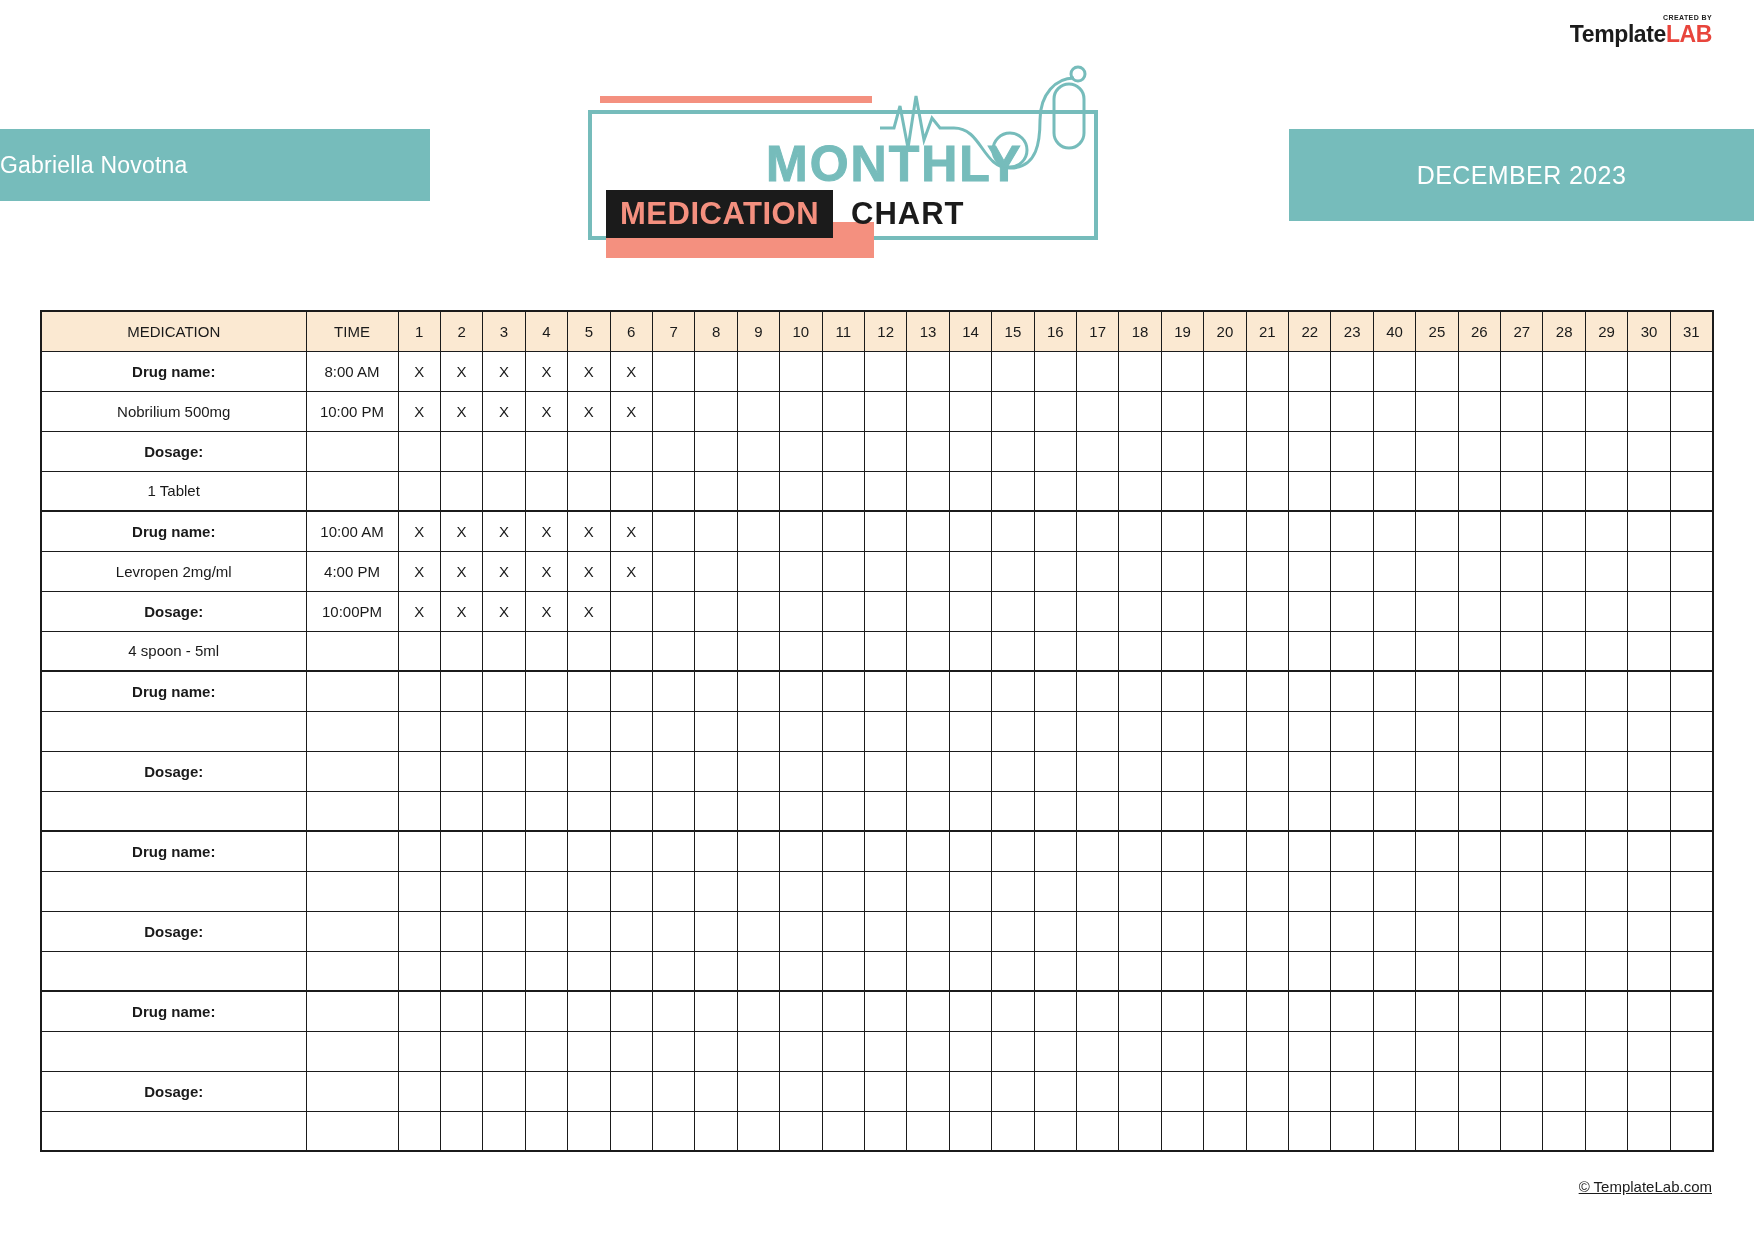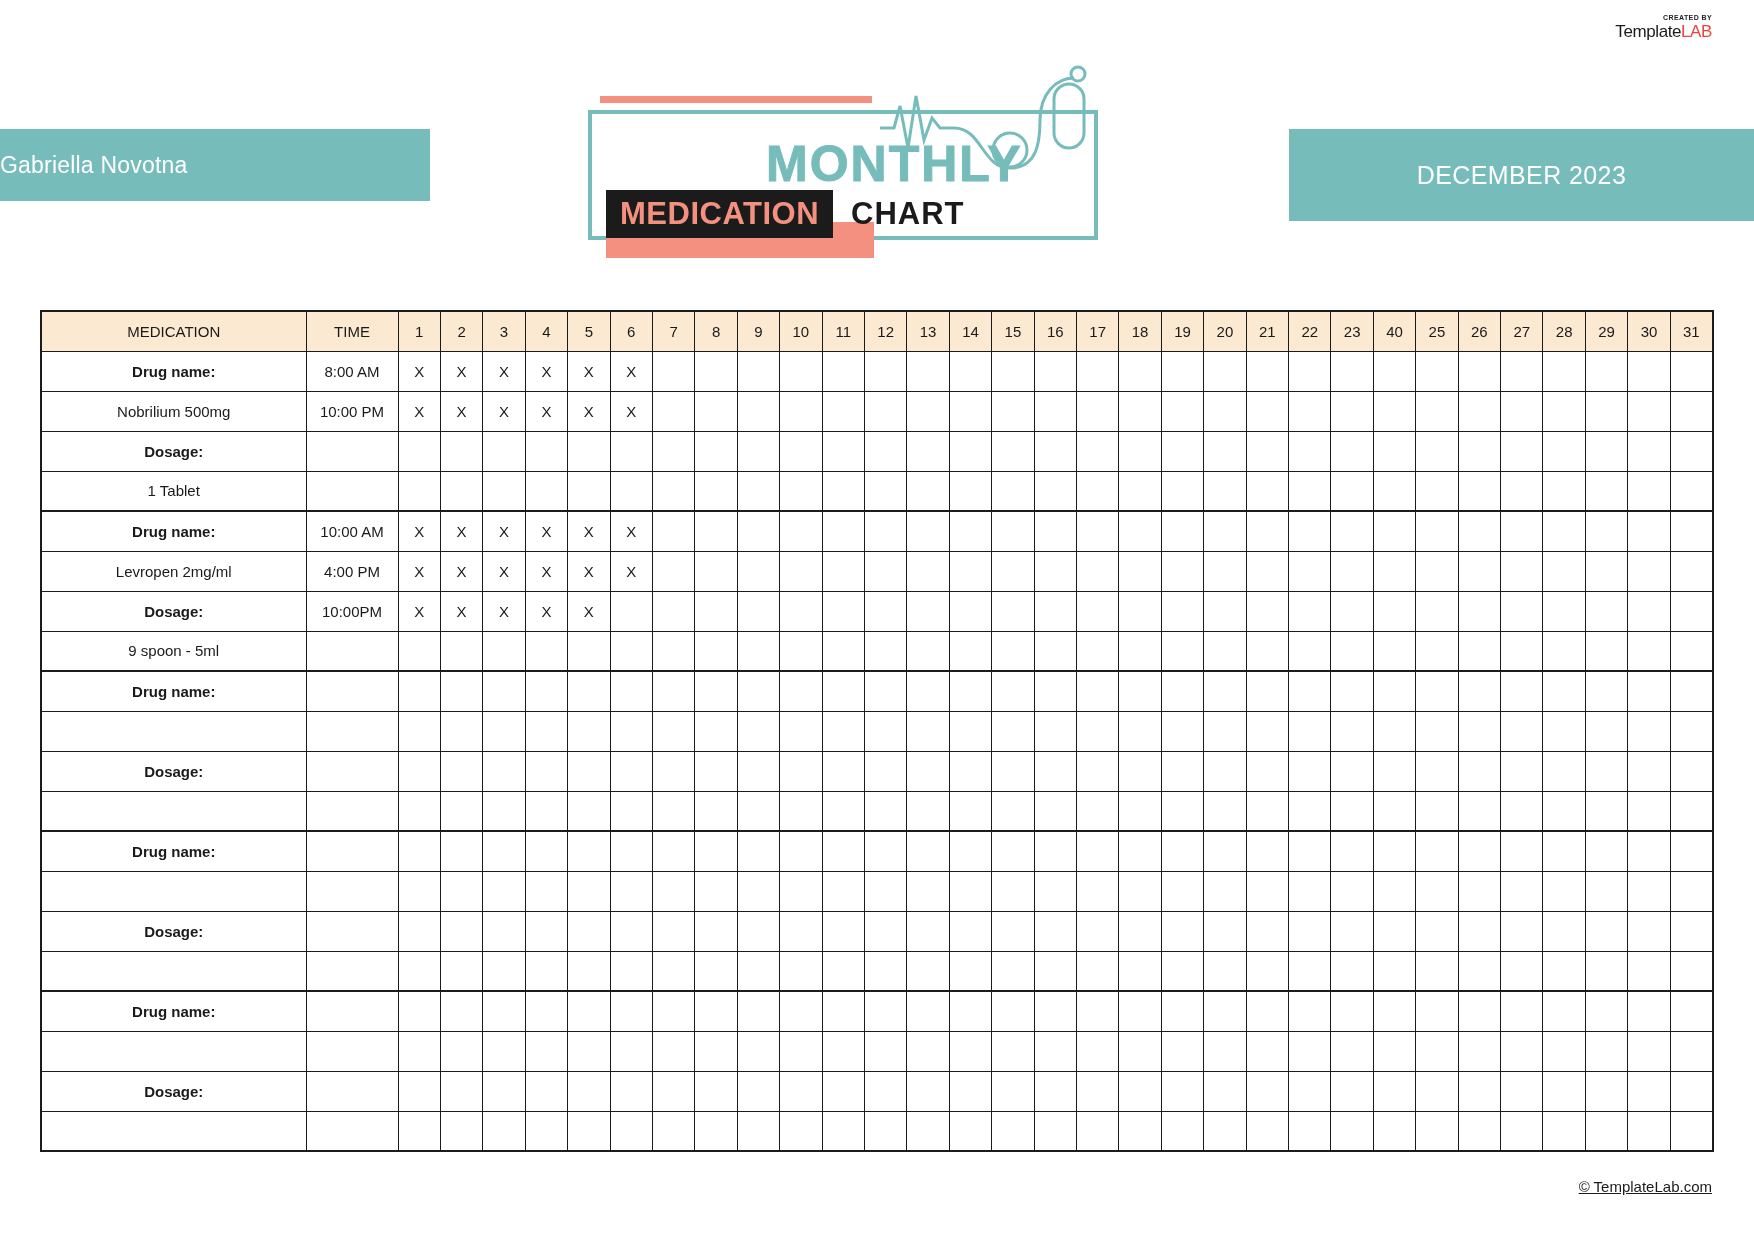--- a/index.html
+++ b/index.html
@@ -26,22 +26,22 @@
     line-height: 1;
   }
   .brand-created {
     font-size: 7px;
     font-weight: bold;
     letter-spacing: 0.4px;
     color: #222;
     margin-bottom: 2px;
   }
   .brand-name {
-    font-size: 17px;
-    font-weight: normal;
+    font-size: 23px;
+    font-weight: bold;
     letter-spacing: -0.4px;
   }
   .brand-name .tl-dark { color: #1b1b1b; }
   .brand-name .tl-red { color: #e8453c; }
 
   
   .header {
     position: absolute;
     top: 129px;
     left: 0;
@@ -526,21 +526,21 @@
           <td class="mark"></td>
           <td class="mark"></td>
           <td class="mark"></td>
           <td class="mark"></td>
           <td class="mark"></td>
           <td class="mark"></td>
           <td class="mark"></td>
           <td class="mark"></td>
         </tr>
         <tr>
-          <td class="med-cell">9 spoon - 5ml</td>
+          <td class="med-cell">4 spoon - 5ml</td>
           <td class="time-cell"></td>
           <td class="mark"></td>
           <td class="mark"></td>
           <td class="mark"></td>
           <td class="mark"></td>
           <td class="mark"></td>
           <td class="mark"></td>
           <td class="mark"></td>
           <td class="mark"></td>
           <td class="mark"></td>

